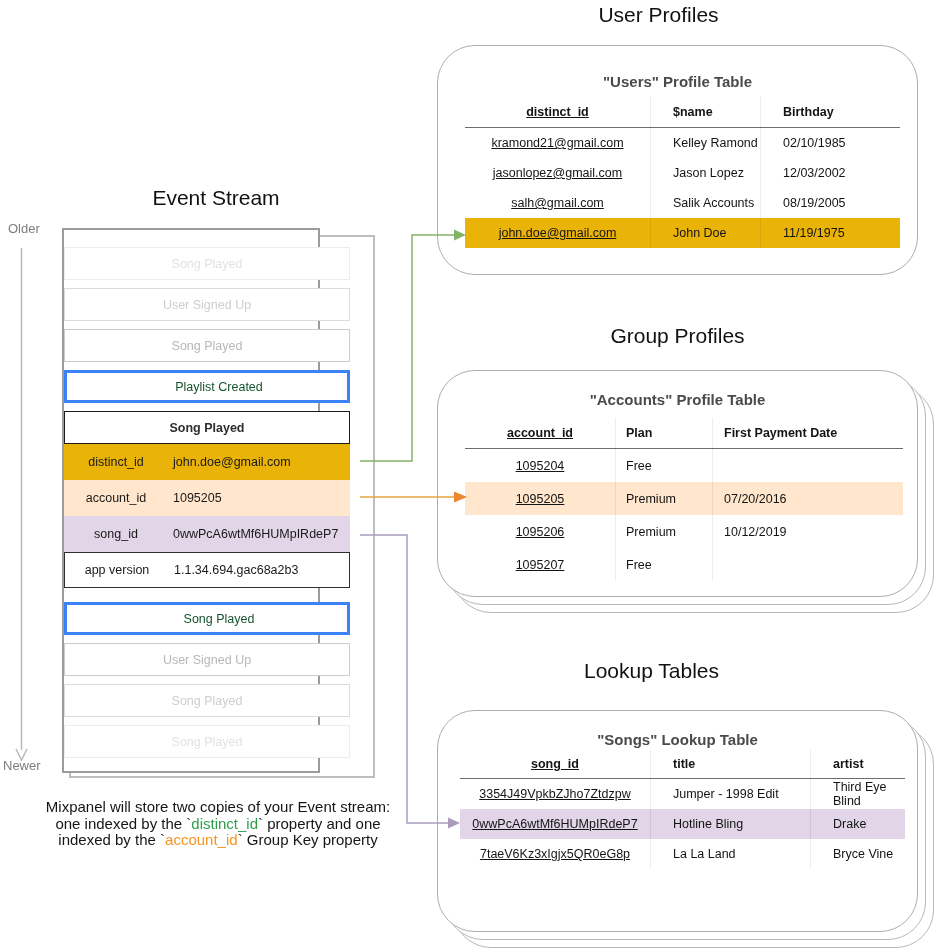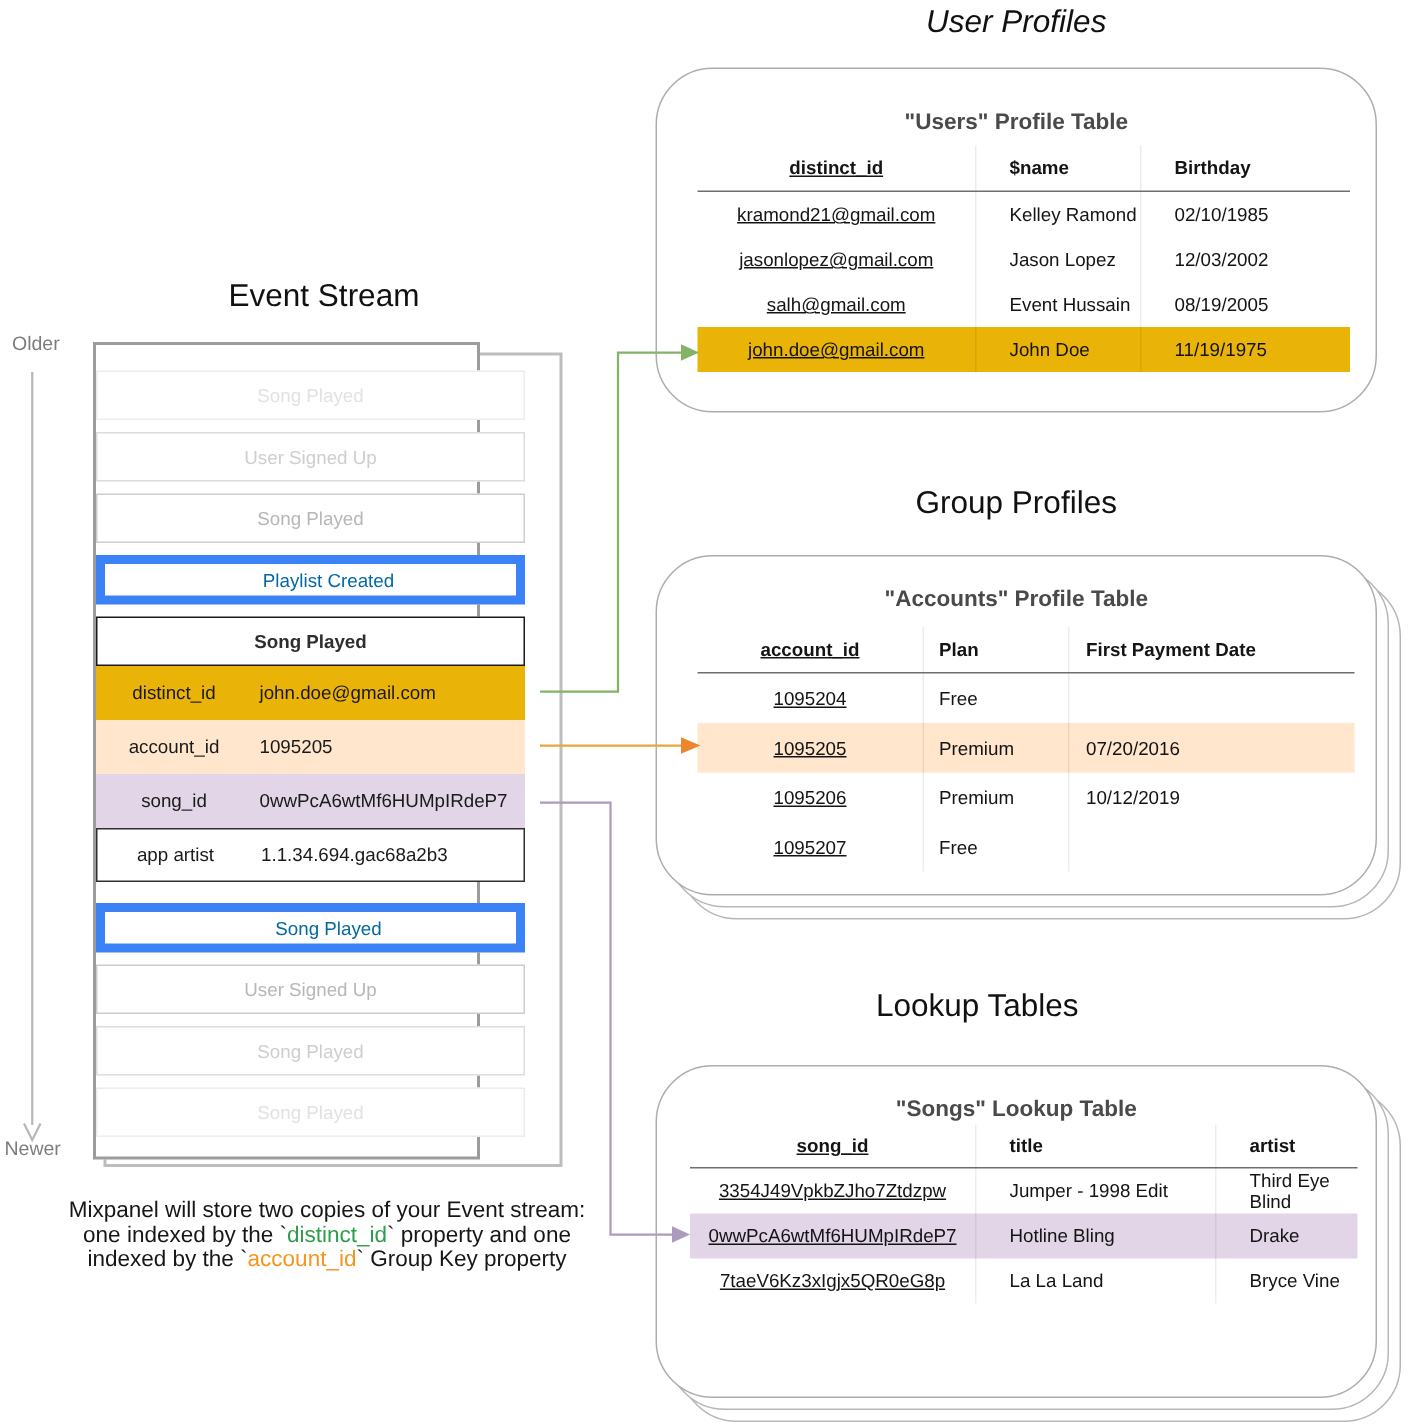--- a/index.html
+++ b/index.html
@@ -3,40 +3,40 @@
 <meta charset="utf-8">
 <style>
   html,body{margin:0;padding:0;background:#fff;}
   .canvas{
     position:relative;width:941px;height:951px;background:#ffffff;overflow:hidden;
     font-family:"Liberation Sans",sans-serif;color:#1a1a1a;
   }
   
   .section-title{position:absolute;text-align:center;font-size:21px;font-weight:400;color:#111;}
   #title-event-stream{left:62px;width:308px;top:186px;}
-  #title-user-profiles{left:437px;width:481px;top:3px;font-style:italic;}
+  #title-user-profiles{left:418px;width:481px;top:3px;}
   #title-group-profiles{left:437px;width:481px;top:324px;}
   #title-lookup-tables{left:411px;width:481px;top:659px;}
 
   
   .axis-label{position:absolute;font-size:13px;color:#7d7d7d;}
   #older-label{left:8px;top:221px;}
   #newer-label{left:3px;top:758px;}
 
   
   .panel-back{position:absolute;left:69px;top:235px;width:306px;height:543px;
     border:2px solid #bdbdbd;background:#fff;box-sizing:border-box;}
   .panel-main{position:absolute;left:62px;top:228px;width:258px;height:545px;
     border:2px solid #9c9c9c;background:#fff;box-sizing:border-box;padding-top:17px;}
   .event-box{width:286px;height:33px;margin:0 auto 8px;box-sizing:border-box;
     display:flex;align-items:center;justify-content:center;font-size:12.5px;background:#fff;}
   .fade1{border:1px solid #ececec;color:#e2e2e2;}
   .fade2{border:1px solid #dcdcdc;color:#cecece;}
   .fade3{border:1px solid #cdcdcd;color:#b7b7b7;}
-  .fade4{border:6px solid #3b82f6;color:#0369a1;padding-left:24px;}
+  .fade4{border:3px solid #3b82f6;color:#14532d;padding-left:24px;}
 
   .event-card{width:286px;margin:0 auto 14px;}
   .event-card-header{height:33px;box-sizing:border-box;border:1.5px solid #1a1a1a;background:#fff;
     display:flex;align-items:center;justify-content:center;font-size:12.5px;font-weight:bold;color:#2e2e2e;}
   .event-row{height:36px;display:grid;grid-template-columns:104px 1fr;align-items:center;font-size:12.5px;box-sizing:border-box;}
   .event-row .row-key{text-align:center;}
   .event-row .row-val{padding-left:5px;}
   .hl-green{background:#eab308;}
   .hl-orange{background:#ffe6cc;}
   .hl-purple{background:#e1d5e7;}
@@ -118,21 +118,21 @@
       </div>
       <div class="event-row hl-orange">
         <span class="row-key">account_id</span>
         <span class="row-val">1095205</span>
       </div>
       <div class="event-row hl-purple">
         <span class="row-key">song_id</span>
         <span class="row-val">0wwPcA6wtMf6HUMpIRdeP7</span>
       </div>
       <div class="event-row plain">
-        <span class="row-key">app artist</span>
+        <span class="row-key">app version</span>
         <span class="row-val">1.1.34.694.gac68a2b3</span>
       </div>
     </div>
 
     <div class="event-box fade4">Song Played</div>
     <div class="event-box fade3">User Signed Up</div>
     <div class="event-box fade2">Song Played</div>
     <div class="event-box fade1">Song Played</div>
   </div>
 
@@ -156,21 +156,21 @@
       <span class="c c2">Kelley Ramond</span>
       <span class="c c3">02/10/1985</span>
     </div>
     <div class="row">
       <span class="c c1 key">jasonlopez@gmail.com</span>
       <span class="c c2">Jason Lopez</span>
       <span class="c c3">12/03/2002</span>
     </div>
     <div class="row">
       <span class="c c1 key">salh@gmail.com</span>
-      <span class="c c2">Event Hussain</span>
+      <span class="c c2">Salik Accounts</span>
       <span class="c c3">08/19/2005</span>
     </div>
     <div class="row hl-green">
       <span class="c c1 key">john.doe@gmail.com</span>
       <span class="c c2">John Doe</span>
       <span class="c c3">11/19/1975</span>
     </div>
   </div>
 
   <div class="card-back" id="accounts-back2"></div>

